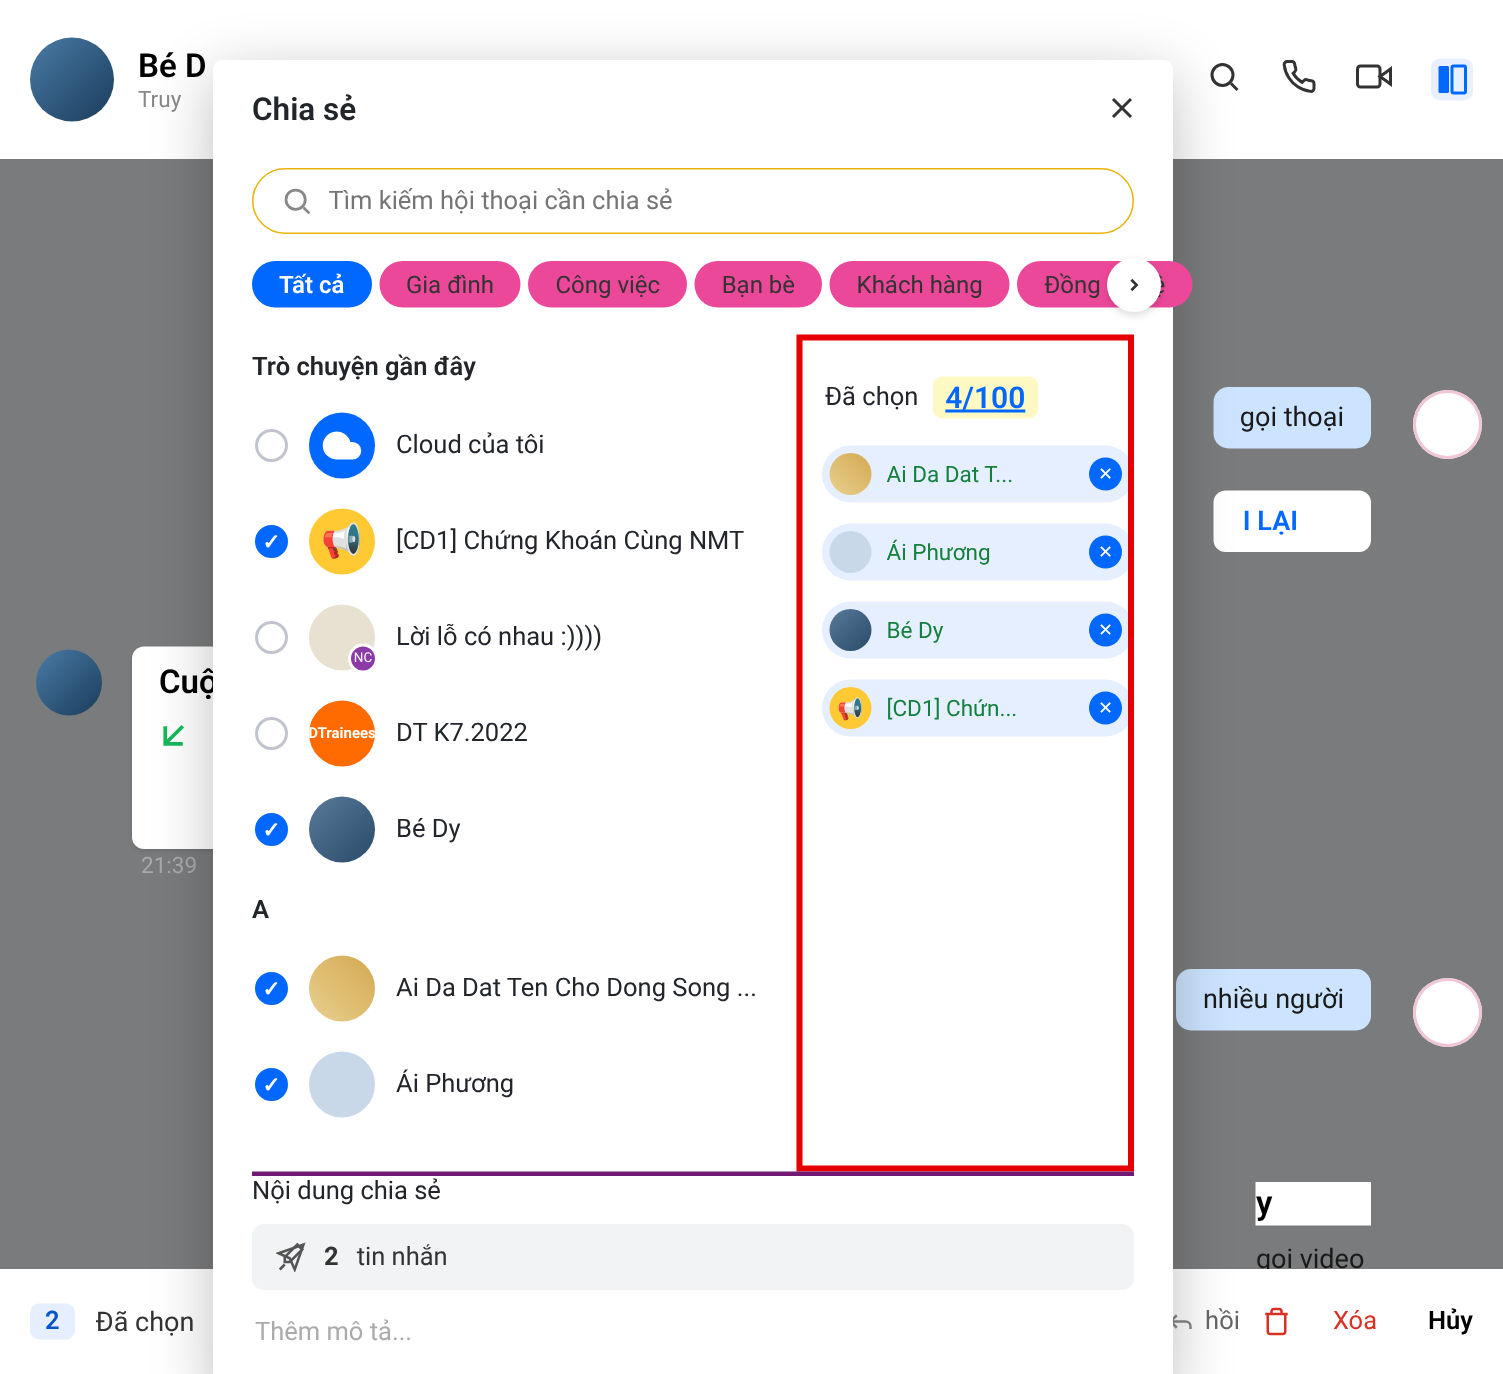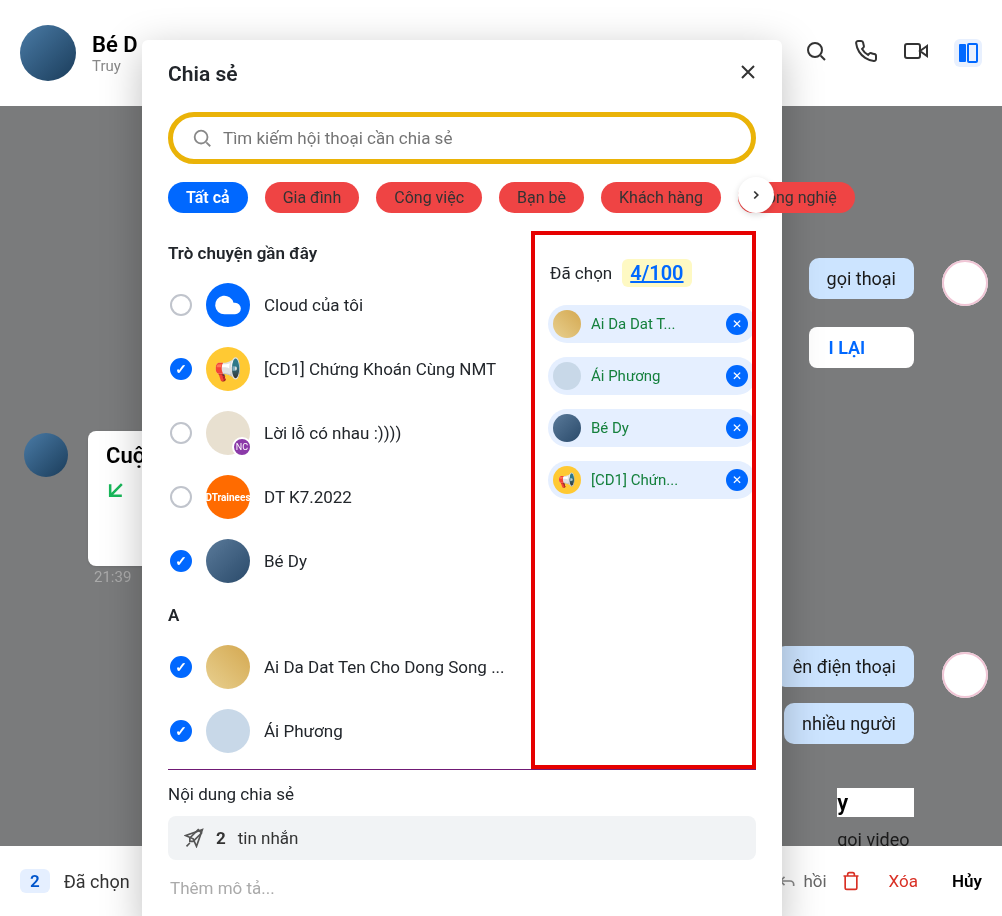--- a/index.html
+++ b/index.html
@@ -43,26 +43,26 @@
     .bg-footer-btn.delete { color: #d93025; gap: 28px; }
     .bg-footer-cancel { font-weight: 600; font-size: 17px; margin-left: 20px; cursor: pointer; }
     .bg-footer svg { width: 20px; height: 20px; }
 
     
     .modal { position: absolute; left: 142px; top: 40px; width: 640px; height: 890px; background: #fff; border-radius: 6px; box-shadow: 0 10px 40px rgba(0,0,0,0.25); padding: 22px 26px; display: flex; flex-direction: column; }
     .modal-close { position: absolute; top: 20px; right: 22px; cursor: pointer; }
     .modal-close svg { width: 24px; height: 24px; }
     .modal-title { font-size: 21px; font-weight: 600; color: #22262b; margin-bottom: 26px; }
 
-    .search-box { border: 5px solid #eab308; border-radius: 30px; padding: 10px 18px; display: flex; align-items: center; gap: 10px; margin-bottom: 18px; }
+    .search-box { border: 1px solid #eab308; border-radius: 30px; padding: 10px 18px; display: flex; align-items: center; gap: 10px; margin-bottom: 18px; }
     .search-box svg { width: 22px; height: 22px; color: #888; flex-shrink: 0; }
     .search-box input { border: none; outline: none; flex: 1; font-size: 17px; color: #333; background: transparent; }
 
-    .filter-row { display: flex; gap: 17px; align-items: flex-end; margin-bottom: 18px; position: relative; }
-    .filter-chip { background: #ef4444; border-radius: 20px; padding: 6px 18px; font-size: 16px; color: #333; cursor: pointer; white-space: nowrap; }
+    .filter-row { display: flex; gap: 5px; align-items: center; margin-bottom: 18px; position: relative; }
+    .filter-chip { background: #ec4899; border-radius: 20px; padding: 6px 18px; font-size: 16px; color: #333; cursor: pointer; white-space: nowrap; }
     .filter-chip.active { background: #0068ff; color: #fff; font-weight: 600; }
     .filter-next { position: absolute; right: -18px; width: 36px; height: 36px; border-radius: 50%; background: #fff; box-shadow: 0 2px 6px rgba(0,0,0,0.15); display: flex; align-items: center; justify-content: center; cursor: pointer; }
     .filter-next svg { width: 14px; height: 14px; }
 
     .content-row { display: flex; gap: 0; flex: 1; min-height: 0; }
     .list-col { flex: 1; overflow-y: auto; padding-right: 8px; position: relative; }
     .list-col::-webkit-scrollbar { width: 5px; }
     .list-col::-webkit-scrollbar-thumb { background: #d0d0d0; border-radius: 3px; }
     .section-header { font-size: 17px; font-weight: 600; color: #22262b; margin: 12px 0 10px; }
     .contact-row { display: flex; align-items: center; gap: 14px; padding: 10px 2px; cursor: pointer; }
@@ -82,21 +82,21 @@
 
     .selected-col { width: 225px; border-left: 1px solid #ececef; padding: 28px 0 0 16px; }
     .selected-col.highlight { outline: 4px solid #e60000; outline-offset: -4px; }
     .selected-header { display: flex; align-items: center; gap: 10px; font-size: 17px; color: #22262b; margin-bottom: 18px; padding-left: 2px; }
     .selected-badge { background: #fef9c3; color: #0068ff; padding: 2px 8px; border-radius: 6px; font-size: 20px; font-weight: 600; text-decoration: underline; }
     .selected-item { display: flex; align-items: center; background: #e5efff; border-radius: 30px; padding: 5px 8px 5px 5px; margin-bottom: 14px; gap: 10px; }
     .selected-item .sav { width: 28px; height: 28px; border-radius: 50%; flex-shrink: 0; }
     .selected-item .slabel { flex: 1; font-size: 15px; color: #15803d; overflow: hidden; text-overflow: ellipsis; white-space: nowrap; }
     .selected-item .sremove { width: 22px; height: 22px; border-radius: 50%; background: #0068ff; color: #fff; display: flex; align-items: center; justify-content: center; font-size: 12px; cursor: pointer; flex-shrink: 0; }
 
-    .share-footer { border-top: 1px solid #701a75; padding-top: 14px; }
+    .share-footer { border-top: 3px solid #701a75; }
     .share-footer-title { font-size: 17px; color: #22262b; margin-bottom: 12px; }
     .share-content-box { background: #f1f3f5; border-radius: 8px; padding: 12px 16px; display: flex; align-items: center; gap: 12px; font-size: 17px; color: #333; margin-bottom: 14px; }
     .share-content-box svg { width: 20px; height: 20px; }
     .share-desc { font-size: 17px; color: #aaa; padding: 4px 2px 10px; }
   </style>
 </head>
 <body>
 
 <div class="bg-header">
   <div class="bg-avatar"></div>
@@ -139,21 +139,20 @@
 
   <div class="bg-flower f1"></div>
   <div class="bg-flower f2"></div>
 
   <div class="bg-right-stack">
     <div class="bg-pill">gọi thoại</div>
     <div class="bg-link-btn">I LẠI</div>
   </div>
 
   <div class="bg-right-msgs">
-    <div class="bg-pill">ên điện thoại</div>
     <div class="bg-pill">nhiều người</div>
   </div>
 
   <div class="bg-right-stack2">
     <div class="title">y</div>
     <div class="bg-pill" style="background:transparent;padding:0;">gọi video</div>
     <div class="bg-link-btn">I LẠI</div>
   </div>
 </div>
 

